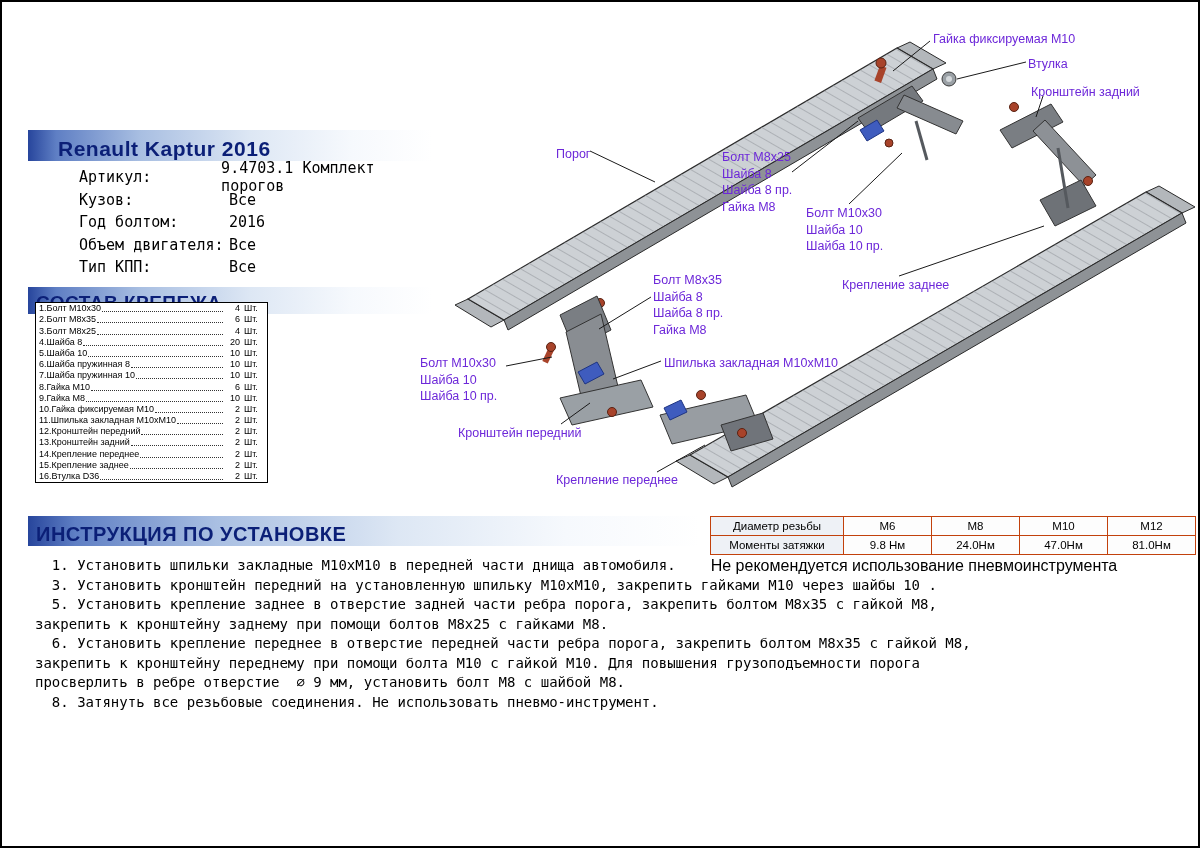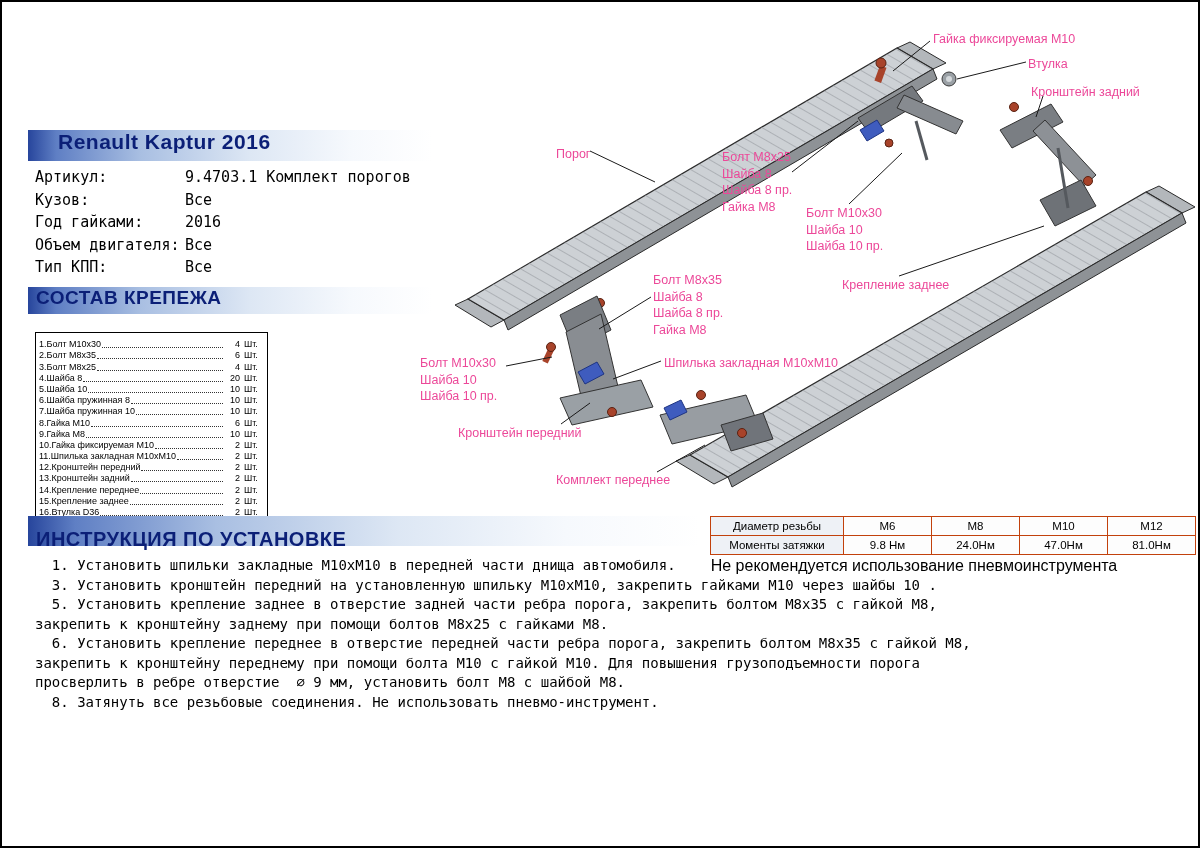--- a/index.html
+++ b/index.html
@@ -3,45 +3,45 @@
 <meta charset="utf-8">
 <style>
   html,body{margin:0;padding:0;background:#ffffff;}
   .page{
     position:relative;width:1200px;height:848px;background:#ffffff;
     outline:2px solid #000;outline-offset:-2px;overflow:hidden;
     font-family:"Liberation Sans",sans-serif;color:#000;
   }
   
   .bar{
-    position:absolute;display:flex;align-items:flex-start;
+    position:absolute;display:flex;align-items:flex-end;
     background:linear-gradient(90deg,#27459c 0%,#5f7fc4 7%,#a9bfe2 28%,#dde7f4 55%,#f6f9fd 80%,#ffffff 100%);
   }
   .bar .bar-text{
     font-weight:bold;color:#0b1f77;letter-spacing:.5px;padding-left:8px;
     font-family:"Liberation Sans",sans-serif;
   }
   .title-bar{left:28px;top:130px;width:404px;height:31px;}
   .title-bar .bar-text{font-size:21px;padding-left:30px;}
   .parts-bar{left:28px;top:287px;width:404px;height:27px;}
   .parts-bar .bar-text{font-size:19px;}
   .instr-bar{left:28px;top:516px;width:672px;height:30px;}
   .instr-bar .bar-text{font-size:20px;margin-top:12px;}
 
   
   .specs{position:absolute;left:35px;top:166px;width:400px;
     font-family:"DejaVu Sans Mono",monospace;font-size:15px;}
   .spec-row{display:flex;height:22.5px;align-items:center;}
-  .spec-label{width:150px;}
+  .spec-label{width:150px;margin-left:44px;}
   .spec-value{margin-left:0;}
 
   
   .parts-table{
-    position:absolute;left:35px;top:332px;width:233px;background:#fff;
-    border:1px solid #000;box-sizing:border-box;padding:6px 0;
+    position:absolute;left:35px;top:302px;width:233px;background:#fff;
+    border:1px solid #000;box-sizing:border-box;padding:0 0;
   }
   .part-row{display:flex;align-items:flex-end;height:11.2px;font-size:9px;line-height:11px;padding:0 3px;}
   .pn{white-space:nowrap;}
   .pl{flex:1;border-bottom:1px dotted #333;margin:0 1px 2px 1px;min-width:4px;}
   .pq{width:16px;text-align:right;}
   .pu{width:20px;padding-left:4px;}
 
   
   .torque-table{position:absolute;left:710px;top:516px;border-collapse:collapse;}
   .torque-table td{
@@ -55,21 +55,21 @@
   
   .instructions{
     position:absolute;left:35px;top:556px;width:1140px;
     font-family:"DejaVu Sans Mono",monospace;font-size:14px;line-height:19.5px;
   }
   .instruction-item{white-space:pre-wrap;}
 
   
   .dlabel{
     position:absolute;font-size:12.5px;line-height:16.5px;white-space:pre-line;
-    font-family:"Liberation Sans",sans-serif;color:#ec4899;
+    font-family:"Liberation Sans",sans-serif;color:#6d28d9;
   }
   .diagram{position:absolute;left:0;top:0;}
 </style>
 </head>
 <body>
 
 <div class="page">
 
   <svg class="diagram" width="1200" height="848" viewBox="0 0 1200 848">
     <defs>
@@ -164,37 +164,37 @@
   <div class="dlabel" style="left:842px;top:277px">Крепление заднее</div>
   <div class="dlabel" style="left:653px;top:272px">Болт М8х35
 Шайба 8
 Шайба 8 пр.
 Гайка М8</div>
   <div class="dlabel" style="left:664px;top:355px">Шпилька закладная М10хМ10</div>
   <div class="dlabel" style="left:420px;top:355px">Болт М10х30
 Шайба 10
 Шайба 10 пр.</div>
   <div class="dlabel" style="left:458px;top:425px">Кронштейн передний</div>
-  <div class="dlabel" style="left:556px;top:472px">Комплект переднее</div>
+  <div class="dlabel" style="left:556px;top:472px">Крепление переднее</div>
 
   <div class="bar title-bar">
     <span class="bar-text">Renault Kaptur 2016</span>
   </div>
 
   <div class="specs">
     <div class="spec-row">
       <span class="spec-label">Артикул:</span>
       <span class="spec-value">9.4703.1 Комплект порогов</span>
     </div>
     <div class="spec-row">
       <span class="spec-label">Кузов:</span>
       <span class="spec-value">Все</span>
     </div>
     <div class="spec-row">
-      <span class="spec-label">Год гайками:</span>
+      <span class="spec-label">Год болтом:</span>
       <span class="spec-value">2016</span>
     </div>
     <div class="spec-row">
       <span class="spec-label">Объем двигателя:</span>
       <span class="spec-value">Все</span>
     </div>
     <div class="spec-row">
       <span class="spec-label">Тип КПП:</span>
       <span class="spec-value">Все</span>
     </div>

